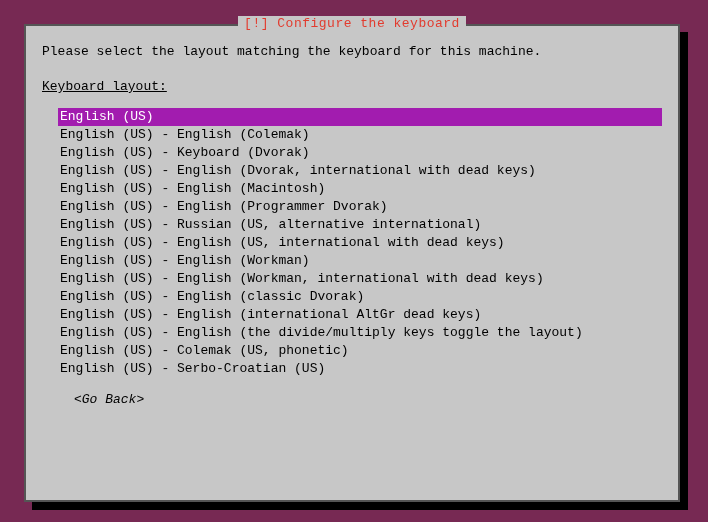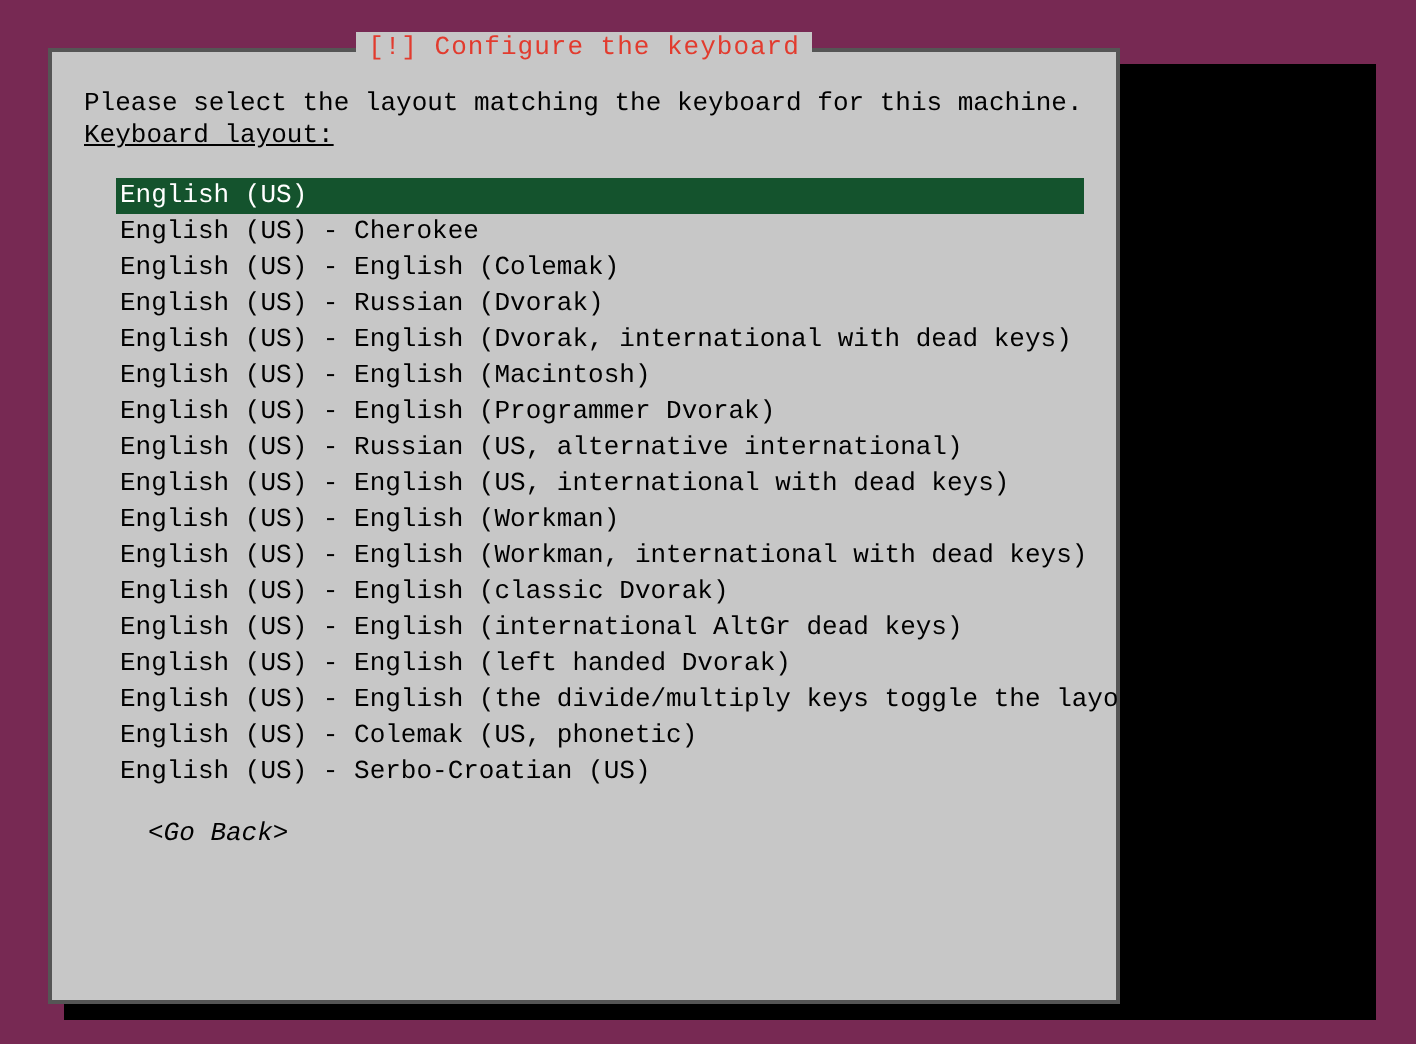--- a/index.html
+++ b/index.html
@@ -17,21 +17,21 @@
     left: 32px;
     top: 32px;
     width: 656px;
     height: 478px;
     background: #000;
   }
   .dialog {
     position: absolute;
     left: 24px;
     top: 24px;
-    width: 536px;
+    width: 656px;
     height: 478px;
     background: #c7c7c7;
     border: 2px solid #555;
     padding: 12px 16px 10px 16px;
     color: #000;
   }
   .title-wrap {
     position: absolute;
     top: -10px;
     left: 0;
@@ -41,38 +41,38 @@
   .title {
     display: inline-block;
     background: #c7c7c7;
     color: #e23b2e;
     padding: 0 6px;
     font-weight: normal;
     letter-spacing: 0.5px;
   }
   .prompt {
     margin-top: 6px;
-    margin-bottom: 1px;
+    margin-bottom: 20px;
     white-space: pre-wrap;
   }
   .label {
     margin-bottom: 14px;
     text-decoration: underline;
   }
   .list {
     margin-left: 16px;
   }
   .list-item {
     line-height: 18px;
     white-space: nowrap;
     padding: 0 2px;
     cursor: pointer;
   }
   .list-item.selected {
-    background: #14532d;
+    background: #a21caf;
     color: #fff;
     padding-right: 60px;
   }
   .goback {
     margin-top: 14px;
     margin-left: 32px;
     cursor: pointer;
     font-style: italic;
   }
 </style>
@@ -84,32 +84,30 @@
 <div class="dialog">
   <div class="title-wrap">
     <span class="title">[!] Configure the keyboard</span>
   </div>
 
   <div class="prompt">Please select the layout matching the keyboard for this machine.</div>
   <div class="label">Keyboard layout:</div>
 
   <div class="list">
       <div class="list-item selected">English (US)</div>
-      <div class="list-item">English (US) - Cherokee</div>
       <div class="list-item">English (US) - English (Colemak)</div>
-      <div class="list-item">English (US) - Russian (Dvorak)</div>
+      <div class="list-item">English (US) - Keyboard (Dvorak)</div>
       <div class="list-item">English (US) - English (Dvorak, international with dead keys)</div>
       <div class="list-item">English (US) - English (Macintosh)</div>
       <div class="list-item">English (US) - English (Programmer Dvorak)</div>
       <div class="list-item">English (US) - Russian (US, alternative international)</div>
       <div class="list-item">English (US) - English (US, international with dead keys)</div>
       <div class="list-item">English (US) - English (Workman)</div>
       <div class="list-item">English (US) - English (Workman, international with dead keys)</div>
       <div class="list-item">English (US) - English (classic Dvorak)</div>
       <div class="list-item">English (US) - English (international AltGr dead keys)</div>
-      <div class="list-item">English (US) - English (left handed Dvorak)</div>
       <div class="list-item">English (US) - English (the divide/multiply keys toggle the layout)</div>
       <div class="list-item">English (US) - Colemak (US, phonetic)</div>
       <div class="list-item">English (US) - Serbo-Croatian (US)</div>
     </div>
 
   <div class="goback">&lt;Go Back&gt;</div>
 </div>
 
 </body></html>

